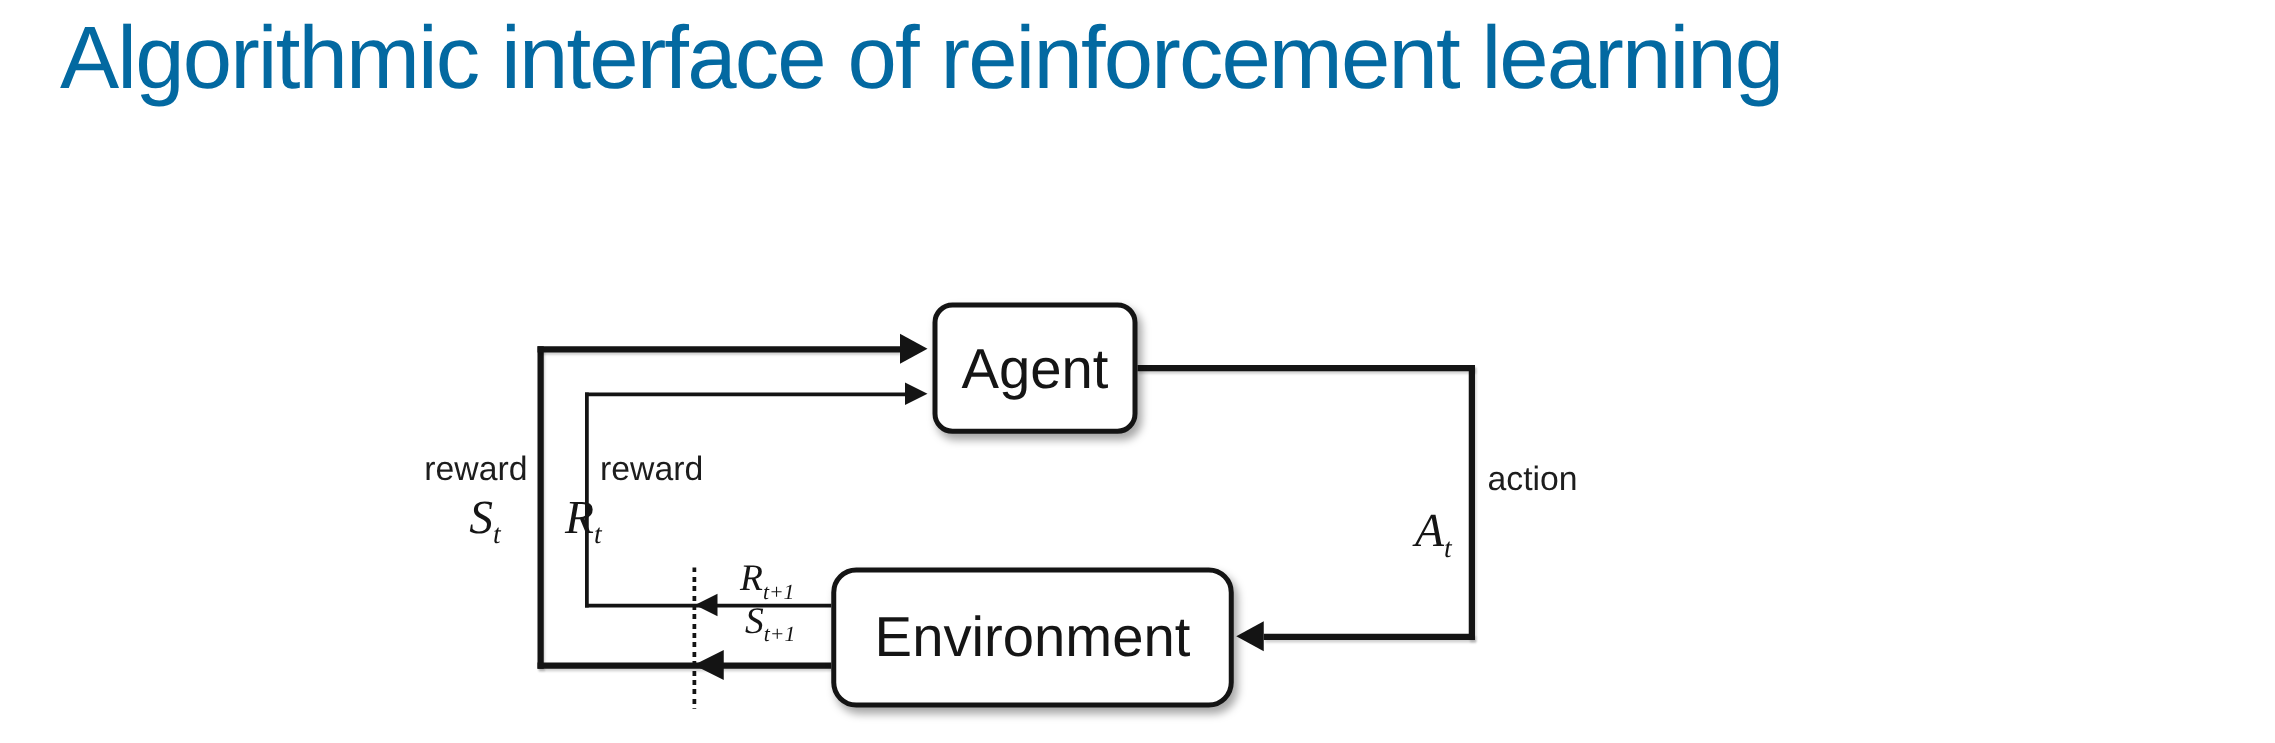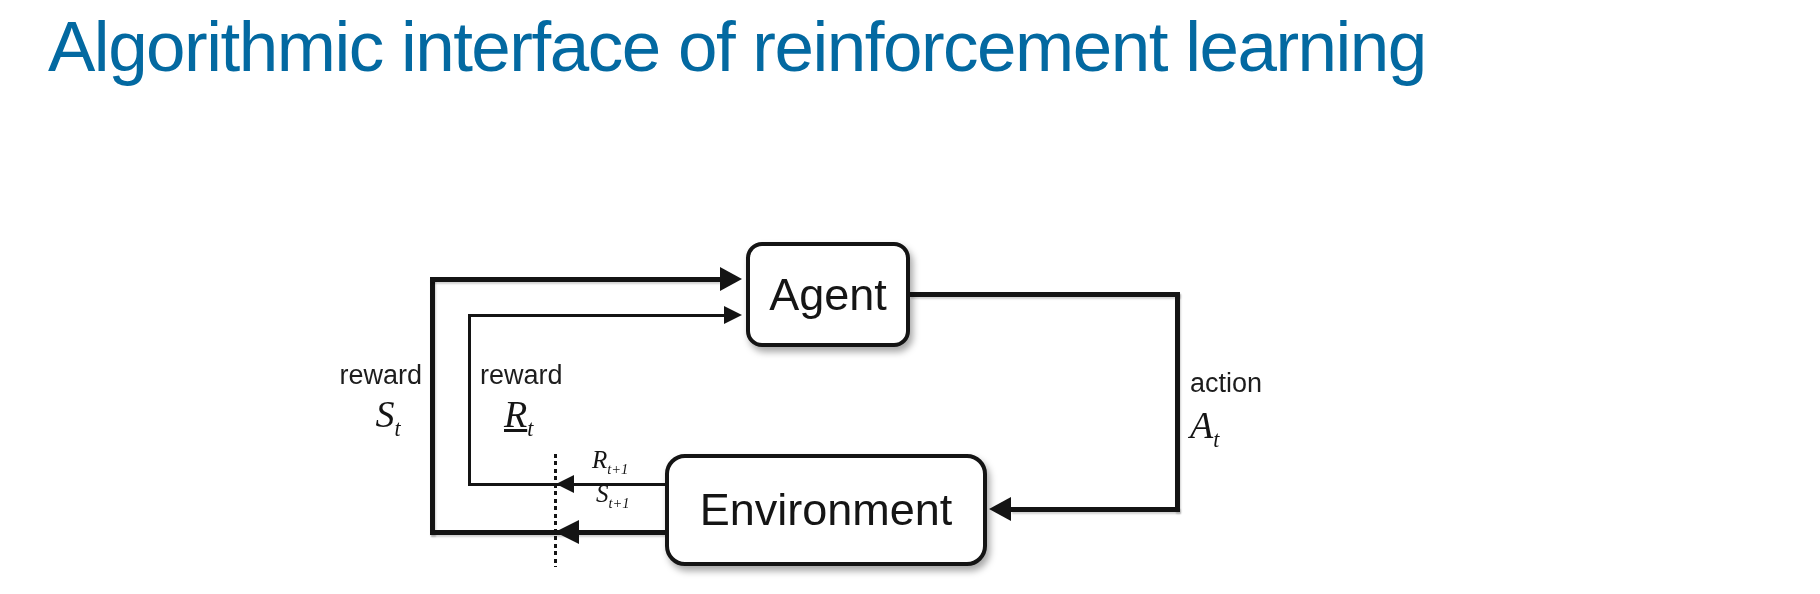--- a/index.html
+++ b/index.html
@@ -93,21 +93,21 @@
     font-family: "Liberation Serif", serif;
     font-style: italic;
     color: #151515;
     white-space: nowrap;
   }
   .math-label sub {
     font-size: 0.58em;
     line-height: 0;
   }
   .size-lg { font-size: 38px; }
-  .size-md { font-size: 25px; }
+  .size-md { font-size: 30px; }
   .align-right { text-align: right; }
   .align-center { text-align: center; }
 </style>
 </head>
 <body>
 
 <div class="stage">
 
   <div class="slide-title">Algorithmic interface of reinforcement learning</div>
 
@@ -136,23 +136,23 @@
       <span>Environment</span>
     </div>
     <div class="node node-agent">
       <span>Agent</span>
     </div>
 
     <div class="word-label align-right" style="left:338px; top:360px; width:84px;">reward</div>
     <div class="math-label size-lg align-center" style="left:356px; top:392px; width:64px;"><span>S</span><sub>t</sub></div>
 
     <div class="word-label" style="left:480px; top:360px;">reward</div>
-    <div class="math-label size-lg" style="left:504px; top:392px;text-decoration:underline;"><span>R</span><sub>t</sub></div>
+    <div class="math-label size-lg" style="left:452px; top:392px;"><span>R</span><sub>t</sub></div>
 
     <div class="word-label" style="left:1190px; top:368px;">action</div>
-    <div class="math-label size-lg" style="left:1190px; top:403px;"><span>A</span><sub>t</sub></div>
+    <div class="math-label size-lg" style="left:1132px; top:403px;"><span>A</span><sub>t</sub></div>
 
     <div class="math-label size-md" style="left:592px; top:446px;"><span>R</span><sub>t+1</sub></div>
 
     <div class="math-label size-md" style="left:596px; top:480px;"><span>S</span><sub>t+1</sub></div>
 
   </div>
 </div>
 
 </body></html>

